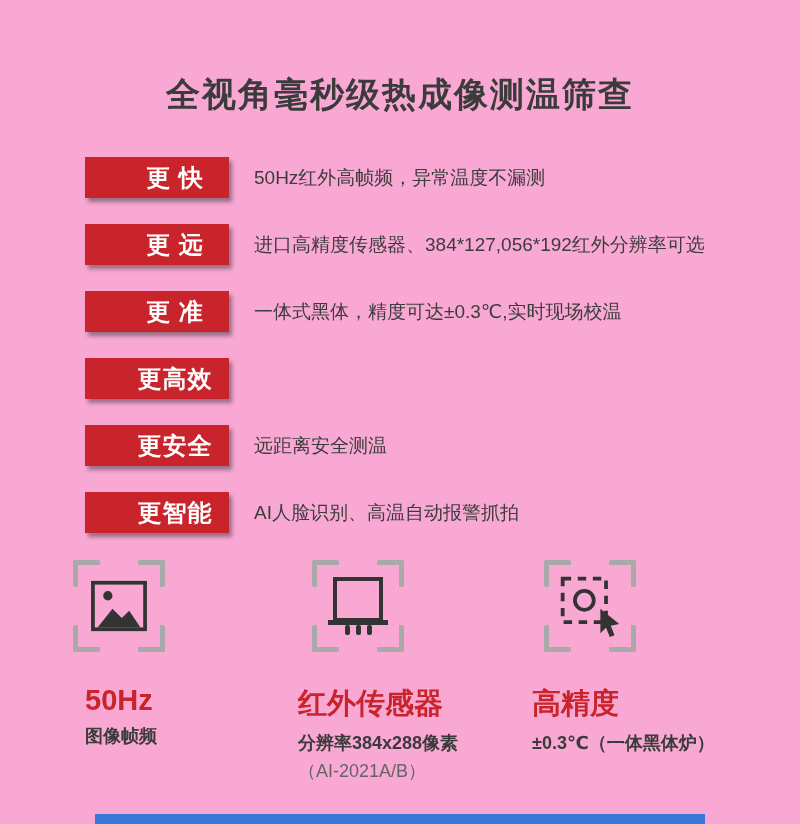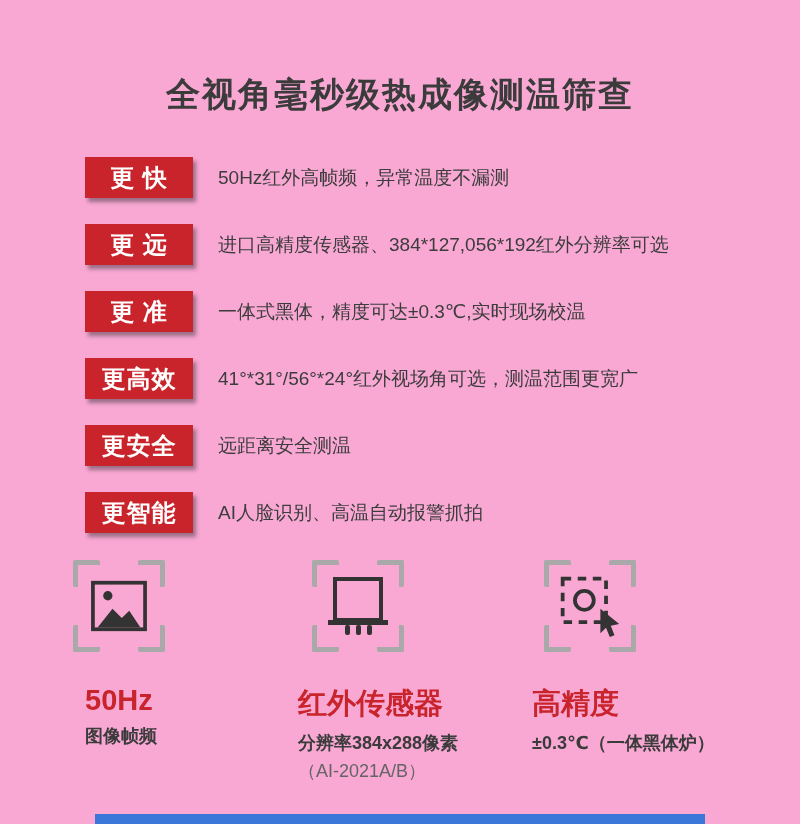--- a/index.html
+++ b/index.html
@@ -9,21 +9,21 @@
   }
   .title{
     position:absolute;top:72px;left:0;width:100%;margin:0;
     text-align:center;font-size:34px;font-weight:bold;color:#3b3b3b;letter-spacing:2px;
   }
   .rows{position:absolute;left:85px;top:157px;}
   .row{display:flex;align-items:center;height:41px;margin-bottom:26px;}
   .badge{
     background:#c9242b;color:#ffffff;font-weight:bold;font-size:24px;
     width:108px;height:41px;display:flex;align-items:center;justify-content:center;
-    letter-spacing:1px;box-shadow:3px 4px 4px rgba(40,40,40,0.45);flex:0 0 auto;
+    letter-spacing:1px;box-shadow:3px 4px 4px rgba(40,40,40,0.45);flex:0 0 auto;padding-left:36px;
   }
   .desc{margin-left:25px;font-size:19px;color:#3c3c3c;white-space:nowrap;}
   
   .hl{position:absolute;top:560px;}
   .hl1{left:85px;}
   .hl2{left:298px;}
   .hl3{left:532px;}
   .viewfinder{position:relative;width:92px;height:92px;}
   .hl1 .viewfinder{margin-left:-12px;}
   .hl2 .viewfinder{margin-left:14px;}
@@ -54,21 +54,20 @@
     <div class="row">
       <span class="badge">更 远</span>
       <span class="desc">进口高精度传感器、384*127,056*192红外分辨率可选</span>
     </div>
     <div class="row">
       <span class="badge">更 准</span>
       <span class="desc">一体式黑体，精度可达±0.3℃,实时现场校温</span>
     </div>
     <div class="row">
       <span class="badge">更高效</span>
-      <span class="desc">41°*31°/56°*24°红外视场角可选，测温范围更宽广</span>
     </div>
     <div class="row">
       <span class="badge">更安全</span>
       <span class="desc">远距离安全测温</span>
     </div>
     <div class="row">
       <span class="badge">更智能</span>
       <span class="desc">AI人脸识别、高温自动报警抓拍</span>
     </div>
   </div>

